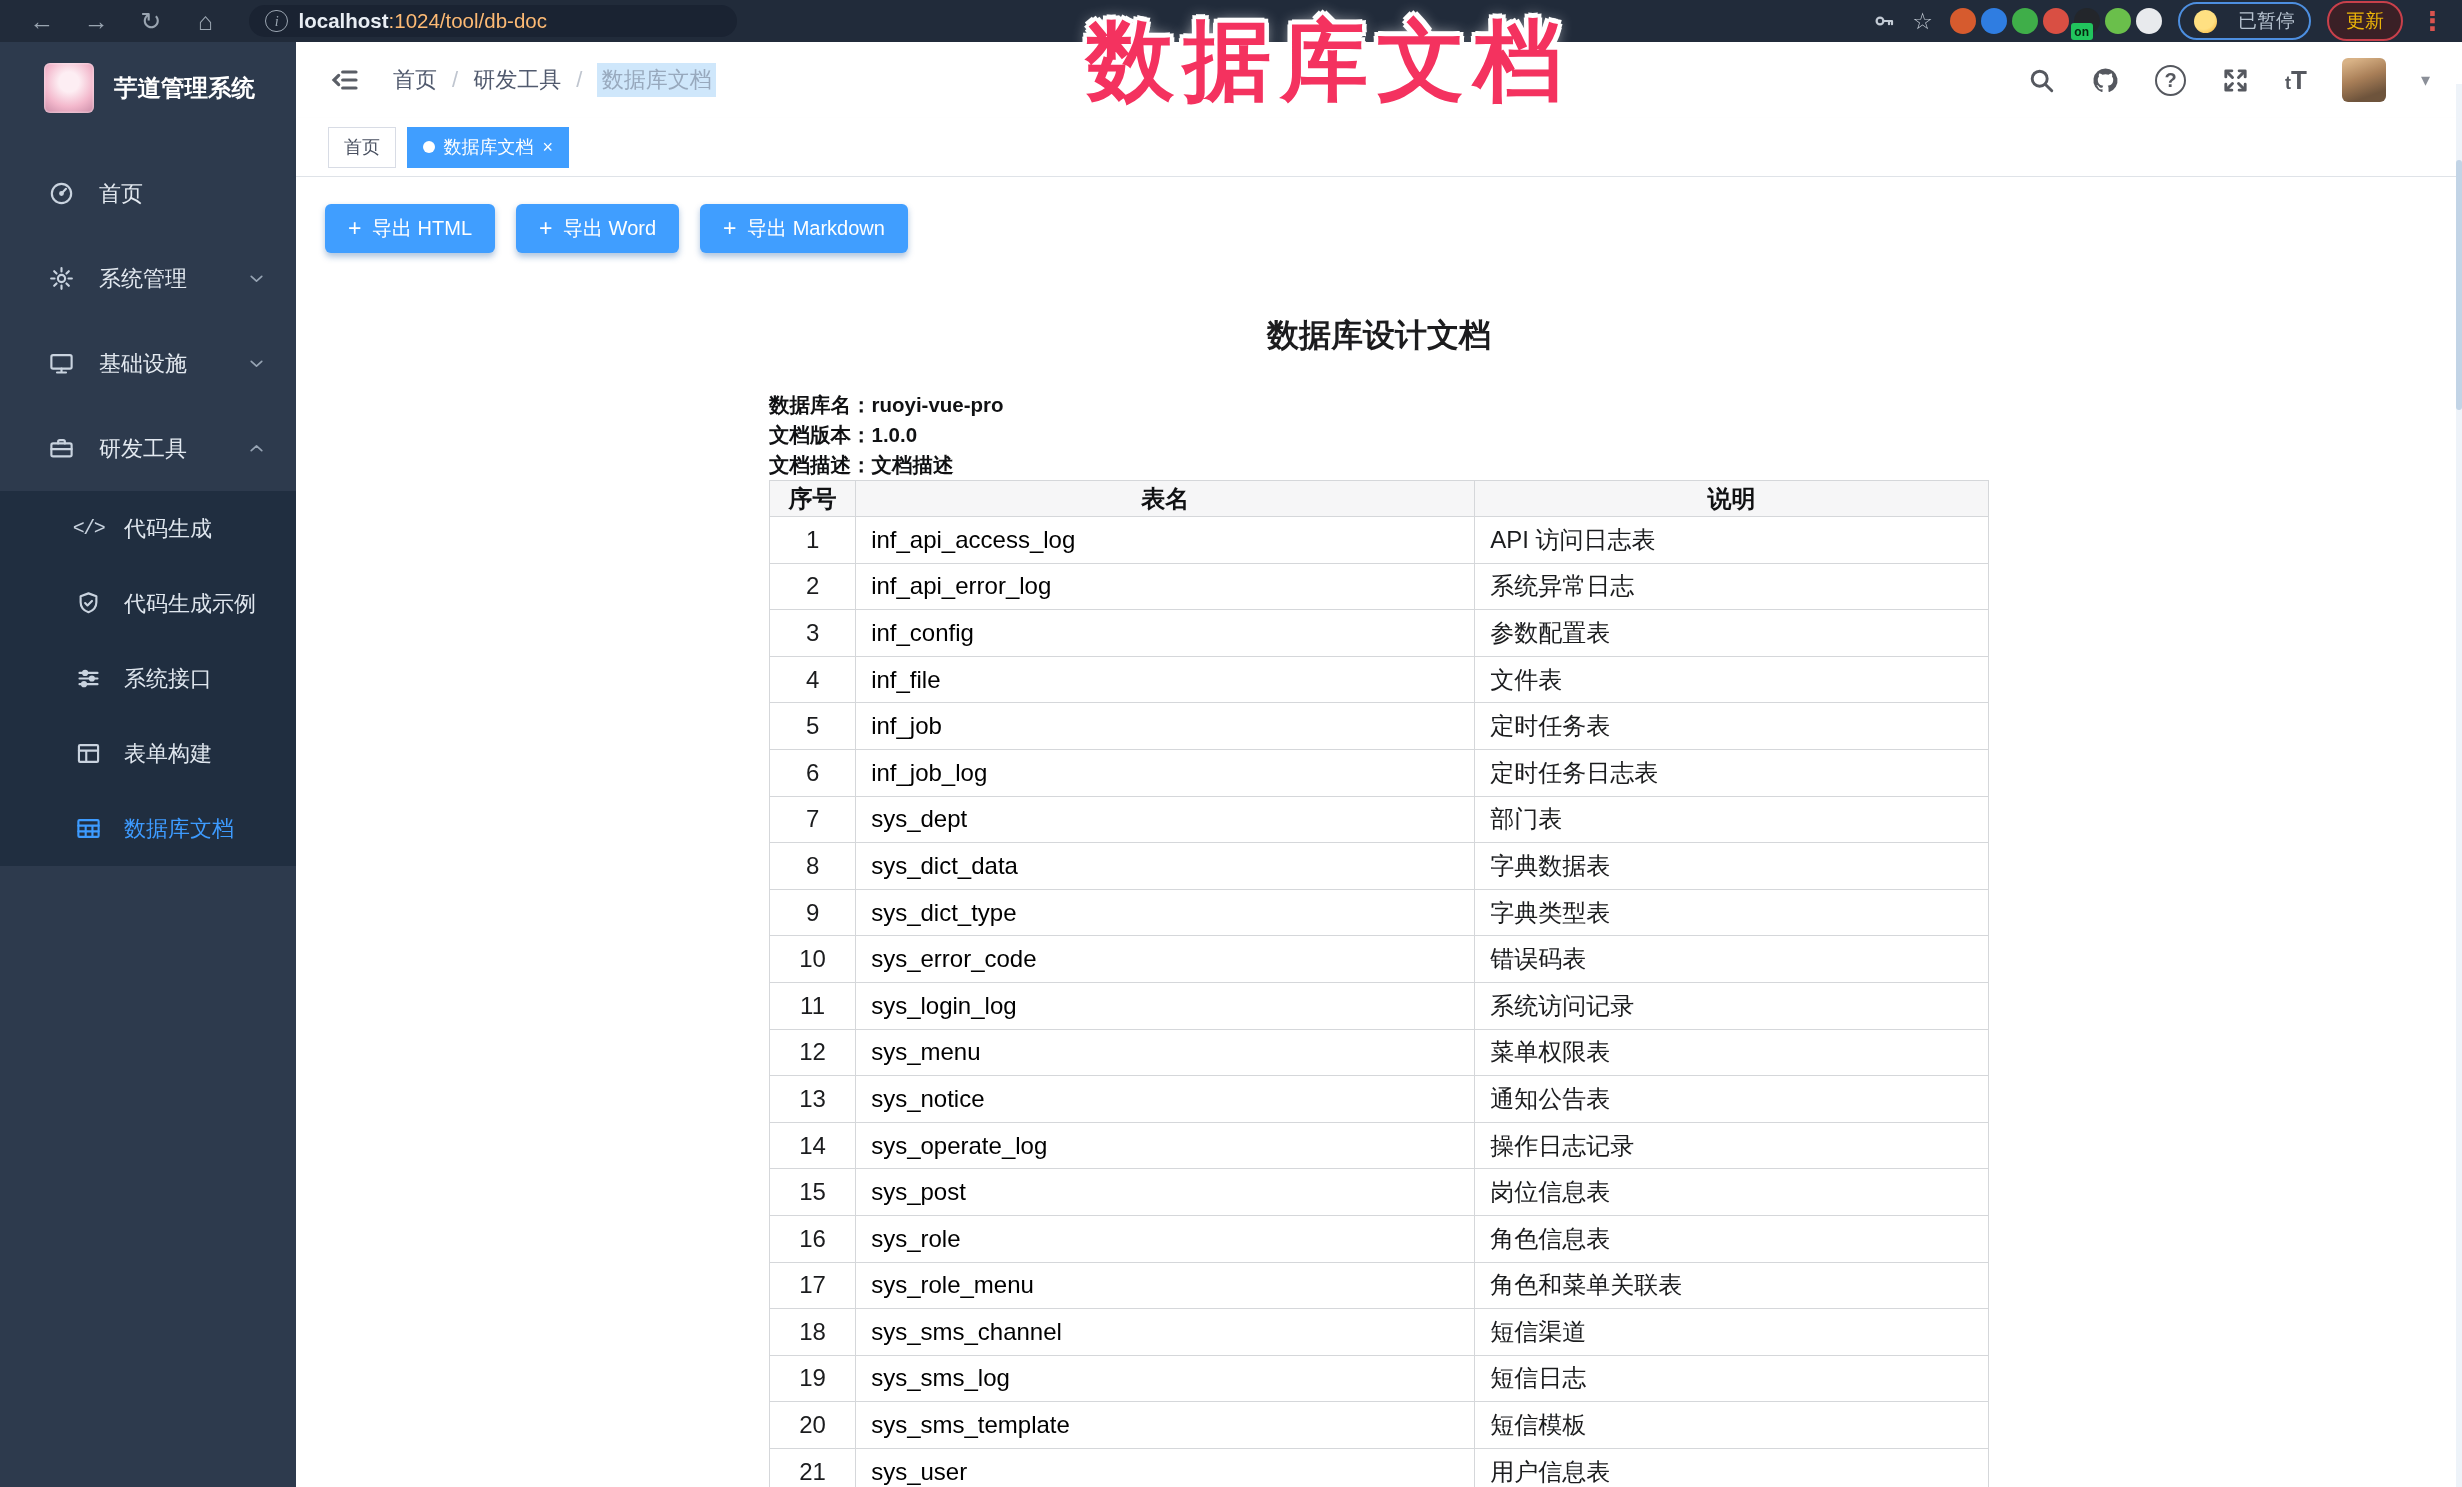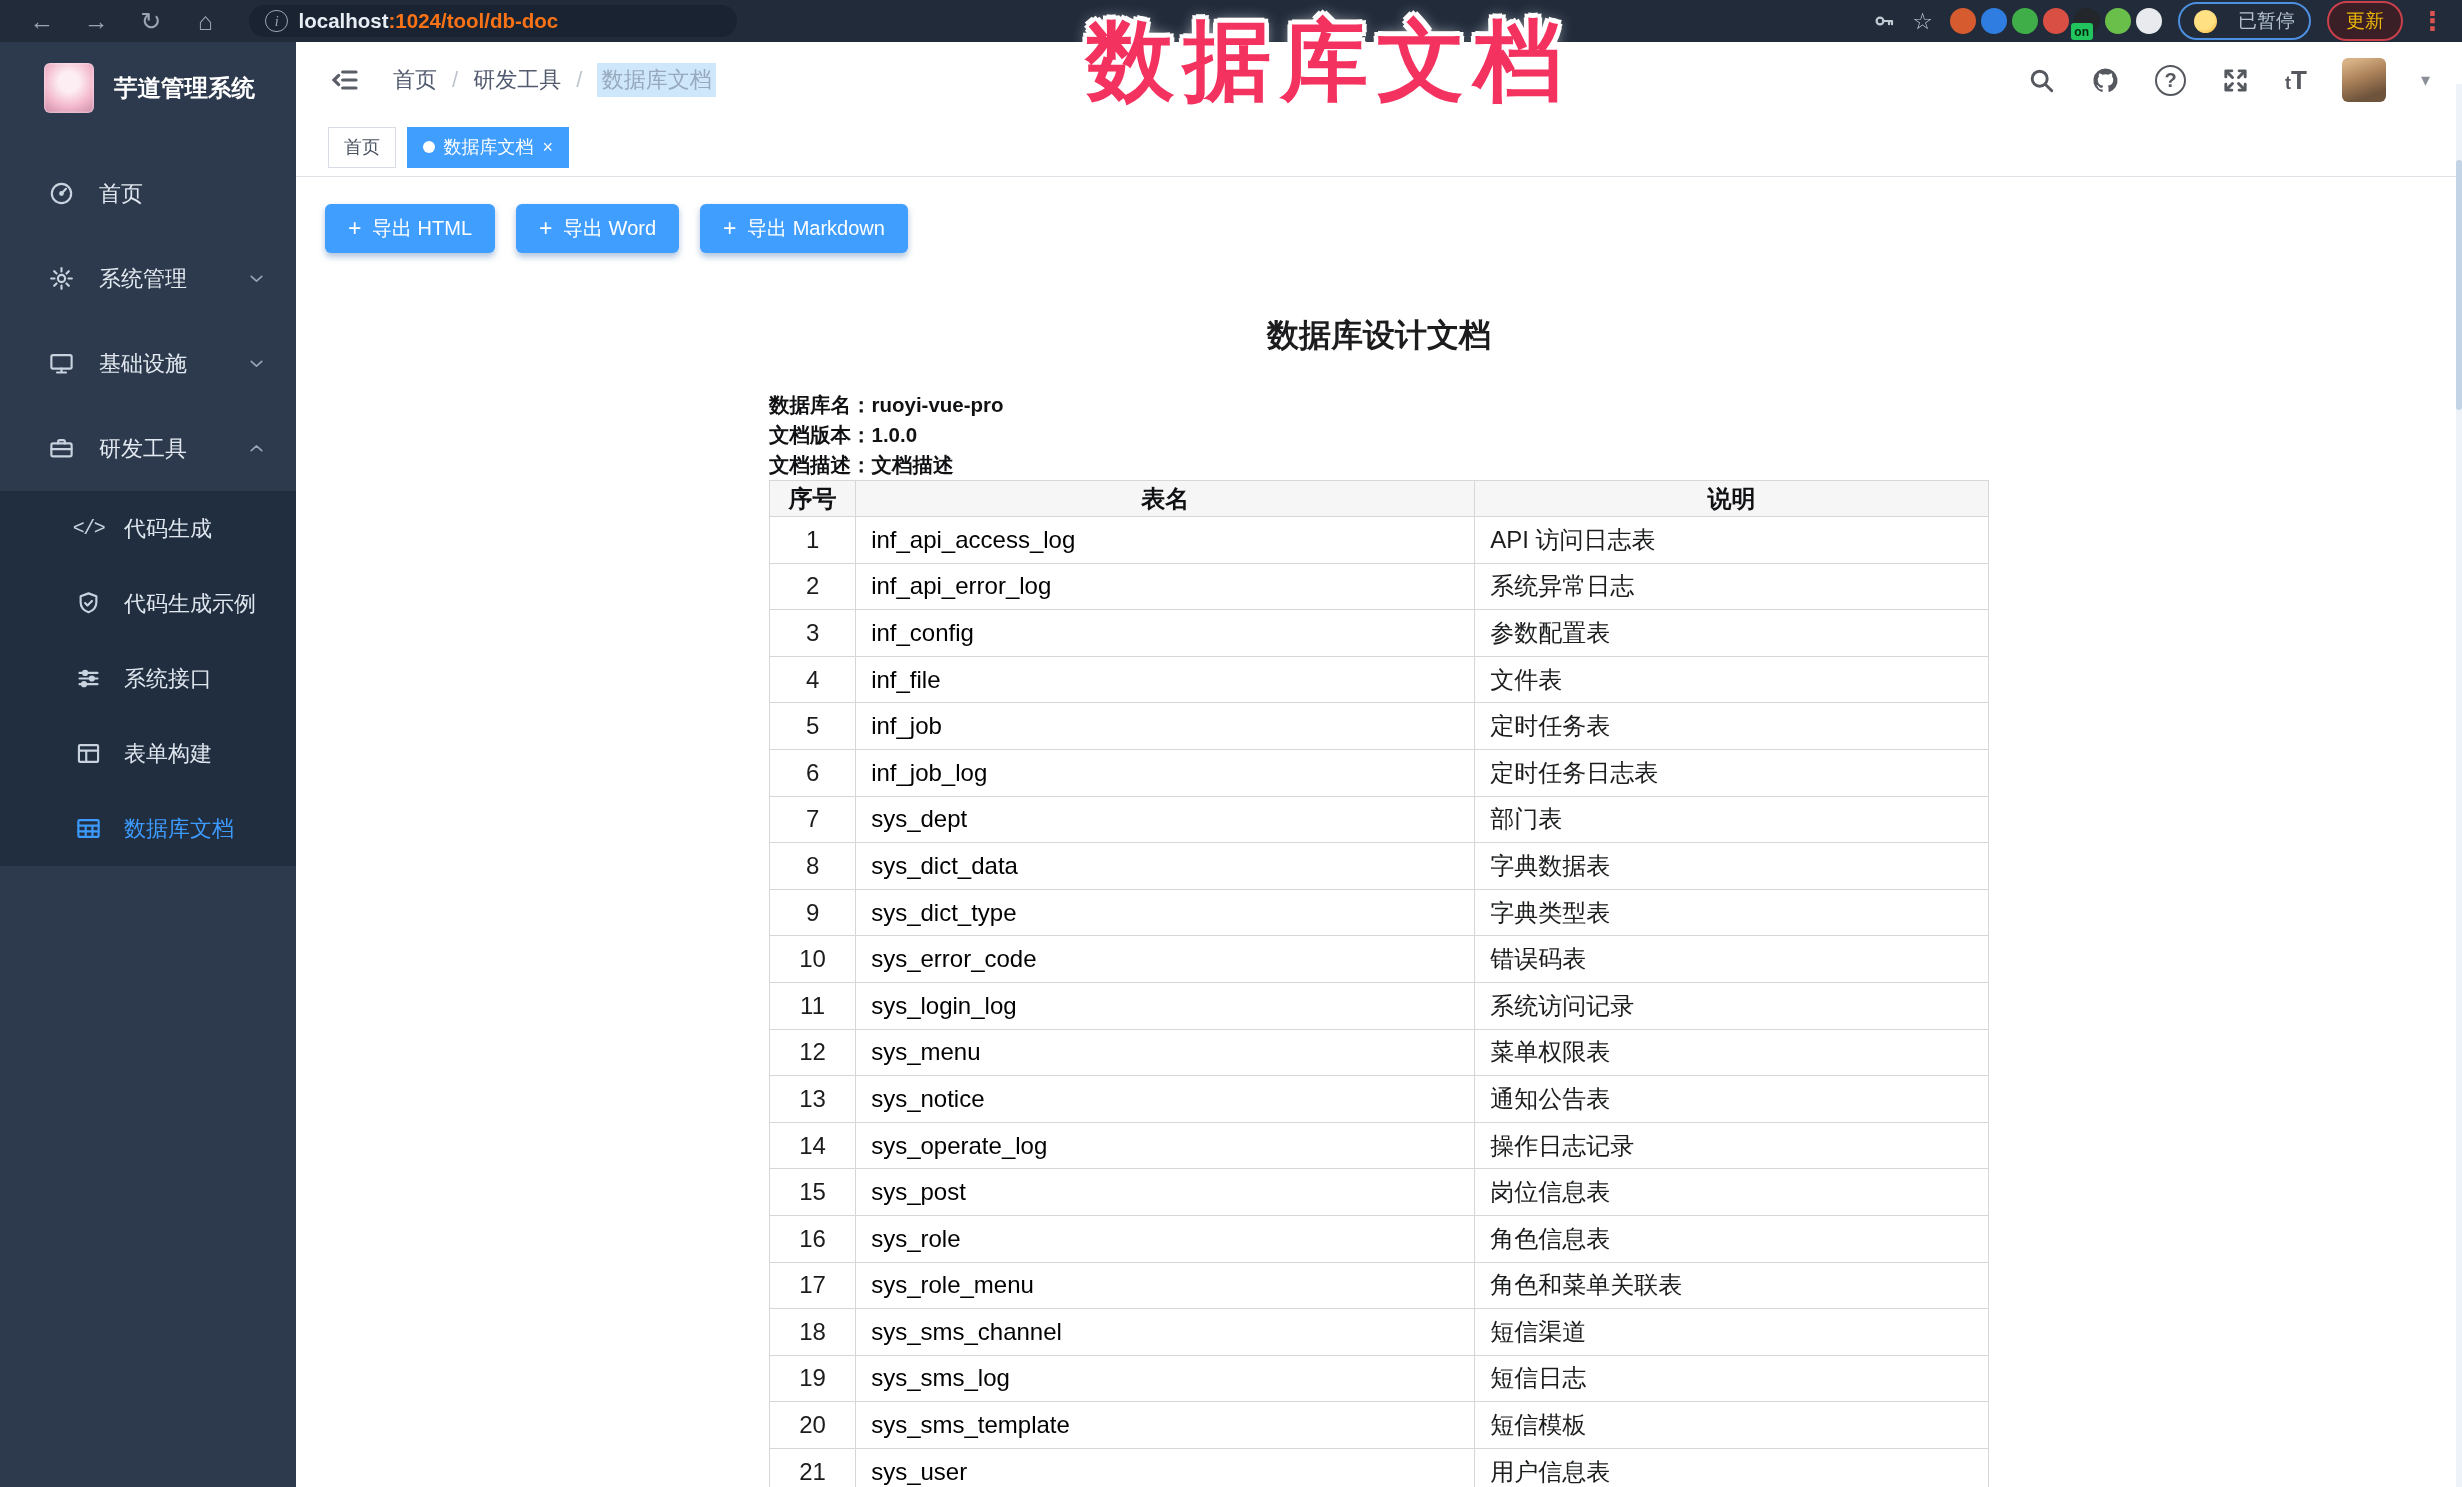--- a/index.html
+++ b/index.html
@@ -7,21 +7,21 @@
     width:2462px;height:1488px;overflow:hidden;position:relative;
     font-family:"Liberation Sans","DejaVu Sans",sans-serif;background:#fff;
     -webkit-font-smoothing:antialiased;
   }
   
   .browser-bar{height:42px;background:#212b3a;display:flex;align-items:center;padding:0 16.7px;gap:4.6px;position:relative;z-index:5;}
   .nav-btn{color:#9aa5b1;font-size:25px;width:50px;height:36px;display:flex;align-items:center;justify-content:center;}
   .url-pill{background:#1a2332;border-radius:16.7px;height:32px;display:flex;align-items:center;padding:0 16.7px;gap:10.6px;width:455px;margin-left:13.7px;}
   .info-circle{width:20.5px;height:20.5px;border:1.5px solid #9aa5b1;border-radius:50%;color:#9aa5b1;font-size:14.4px;display:flex;align-items:center;justify-content:center;font-style:italic;font-family:"Liberation Serif",serif;flex-shrink:0;}
   .url-text{font-size:20.5px;color:#e9eef4;font-weight:bold;white-space:nowrap;}
-  .url-text .rest{color:#f97316;font-weight:bold;}
+  .url-text .rest{color:#fdba74;font-weight:normal;}
   .chrome-right{margin-left:auto;display:flex;align-items:center;gap:16.7px;}
   .chrome-ic{color:#c3cbd5;font-size:23px;display:flex;align-items:center;}
   .ext-dot{width:26px;height:26px;border-radius:50%;position:relative;display:inline-block;}
   .ext-badge{position:absolute;left:-3px;bottom:-6px;background:#21c45d;color:#06260f;font-size:12px;line-height:1;padding:2.3px 3.8px;border-radius:3px;font-weight:bold;}
   .pill{display:flex;align-items:center;gap:21px;border-radius:20px;padding:3.8px 13.7px;font-size:19px;}
   .pill.paused{border:2.3px solid #4d8fe0;color:#b6c2cf;}
   .pill.update{border:2.3px solid #c8404b;background:#3a2026;color:#eab308;padding:4.6px 16.7px;}
   .emoji-face{width:23px;height:23px;border-radius:50%;background:radial-gradient(circle at 40% 35%,#ffe082 55%,#f6a623);position:relative;}
   .dots-menu{color:#d9534f;font-size:26px;font-weight:bold;letter-spacing:0;}
   

